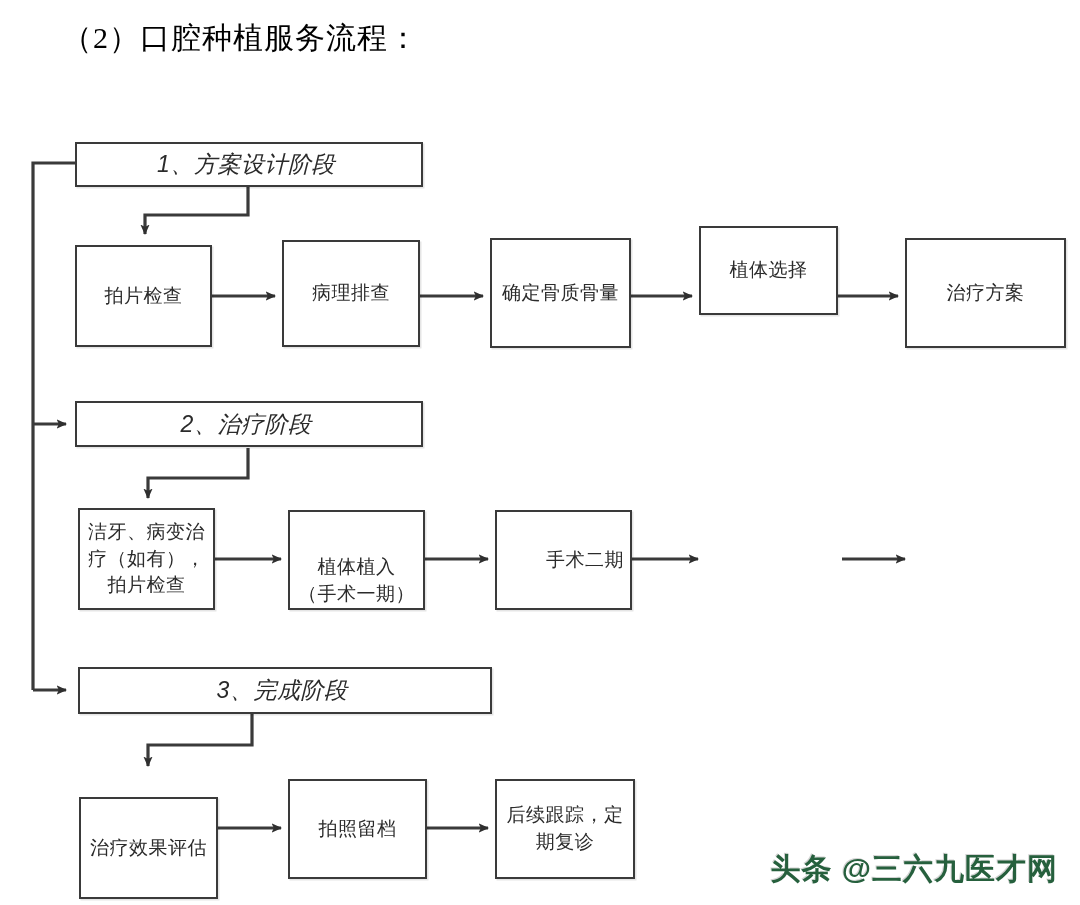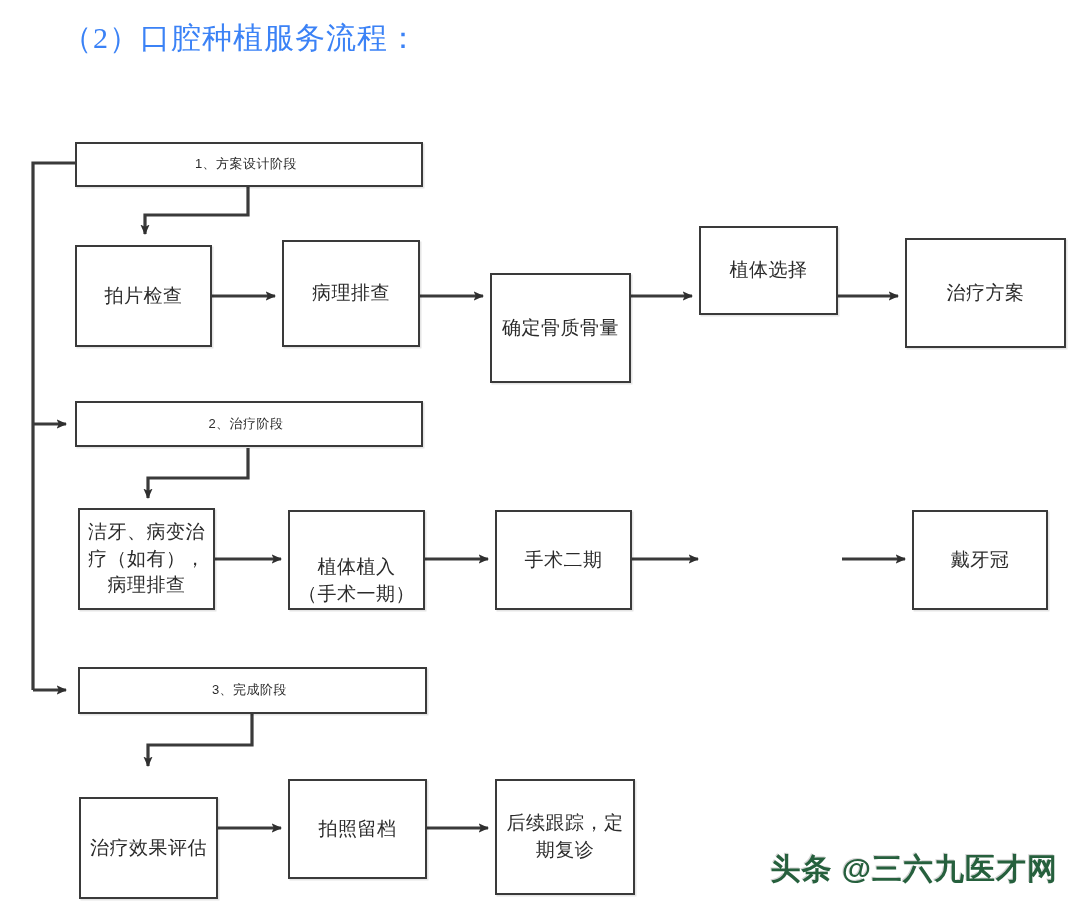--- a/index.html
+++ b/index.html
@@ -16,21 +16,21 @@
     overflow: hidden;
   }
 
   #page-title {
     position: absolute;
     left: 62px;
     top: 18px;
     font-family: "Liberation Serif", "DejaVu Serif", serif;
     font-size: 30px;
     letter-spacing: 1px;
-    color: #3b82f6;
+    color: #000000;
     white-space: nowrap;
   }
 
   #flow-canvas {
     position: absolute;
     left: 0;
     top: 0;
     width: 1080px;
     height: 905px;
   }
@@ -46,21 +46,22 @@
     text-align: center;
     color: #2b2b2b;
     font-size: 19px;
     line-height: 1.42;
     letter-spacing: 0.5px;
     z-index: 2;
     box-shadow: 1.5px 1.5px 0 rgba(0,0,0,0.10);
   }
 
   .node.stage {
-    font-size: 13px;
+    font-size: 23px;
+    font-style: italic;
   }
   .node.stage .label {
     transform: translateX(-3px);
   }
   .node.proc .label {
     padding: 0 6px;
   }
 
   .svg-layer {
     position: absolute;
@@ -131,60 +132,57 @@
   <div class="node stage" style="left:75px; top:142px; width:348px; height:45px;">
     <span class="label">1、方案设计阶段</span>
   </div>
 
   <div class="node proc" style="left:75px; top:245px; width:137px; height:102px;">
     <span class="label">拍片检查</span>
   </div>
   <div class="node proc" style="left:282px; top:240px; width:138px; height:107px;">
     <span class="label">病理排查</span>
   </div>
-  <div class="node proc" style="left:490px; top:238px; width:141px; height:110px;margin-top:35px;">
+  <div class="node proc" style="left:490px; top:238px; width:141px; height:110px;">
     <span class="label">确定骨质骨量</span>
   </div>
   <div class="node proc" style="left:699px; top:226px; width:139px; height:89px;">
     <span class="label">植体选择</span>
   </div>
   <div class="node proc" style="left:905px; top:238px; width:161px; height:110px;">
     <span class="label">治疗方案</span>
   </div>
 
   <div class="node stage" style="left:75px; top:401px; width:348px; height:46px;">
     <span class="label">2、治疗阶段</span>
   </div>
 
   <div class="node proc" style="left:78px; top:508px; width:137px; height:102px;">
     <span class="label" style="white-space: pre-line;">洁牙、病变治
 疗（如有），
-病理排查</span>
+拍片检查</span>
   </div>
   <div class="node proc" style="left:288px; top:510px; width:137px; height:100px;align-items:flex-end;">
     <span class="label" style="white-space: pre-line;">植体植入
 （手术一期）</span>
   </div>
-  <div class="node proc" style="left:495px; top:510px; width:137px; height:100px;">
+  <div class="node proc" style="left:495px; top:510px; width:137px; height:100px;justify-content:flex-end;">
     <span class="label">手术二期</span>
   </div>
-  <div class="node proc" style="left:912px; top:510px; width:136px; height:100px;">
-    <span class="label">戴牙冠</span>
-  </div>
 
-  <div class="node stage" style="left:78px; top:667px; width:349px; height:47px;">
+  <div class="node stage" style="left:78px; top:667px; width:414px; height:47px;">
     <span class="label">3、完成阶段</span>
   </div>
 
   <div class="node proc" style="left:79px; top:797px; width:139px; height:102px;">
     <span class="label">治疗效果评估</span>
   </div>
   <div class="node proc" style="left:288px; top:779px; width:139px; height:100px;">
     <span class="label">拍照留档</span>
   </div>
-  <div class="node proc" style="left:495px; top:779px; width:140px; height:116px;">
+  <div class="node proc" style="left:495px; top:779px; width:140px; height:100px;">
     <span class="label" style="white-space: pre-line;">后续跟踪，定
 期复诊</span>
   </div>
 
 </div>
 
 <div id="watermark">头条 @三六九医才网</div>
 
 </body></html>

